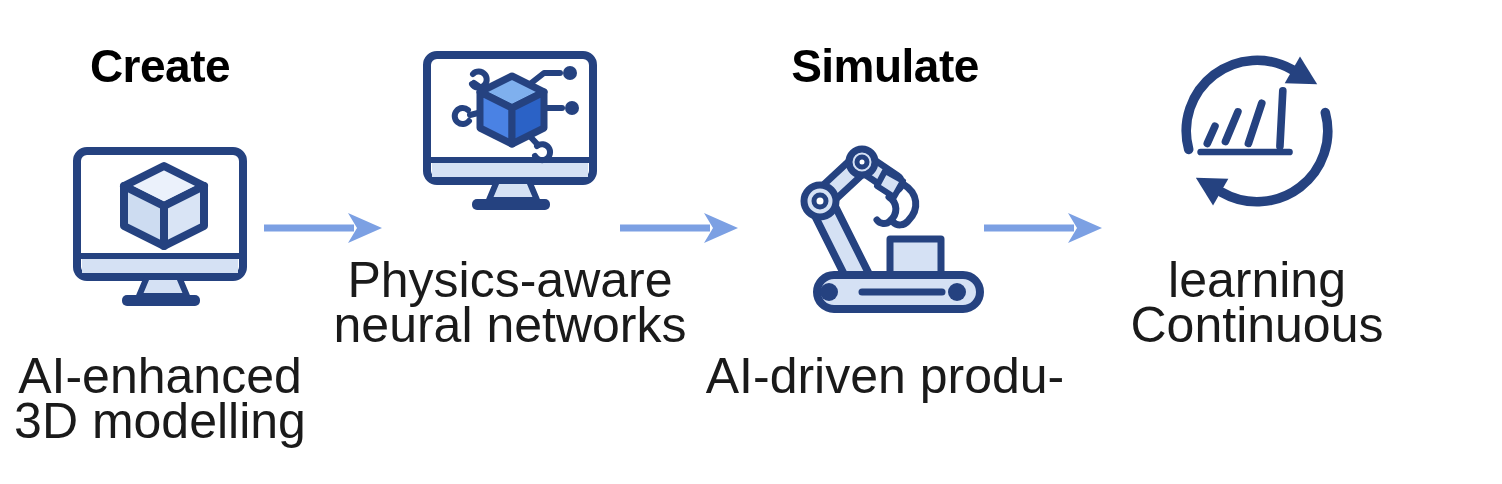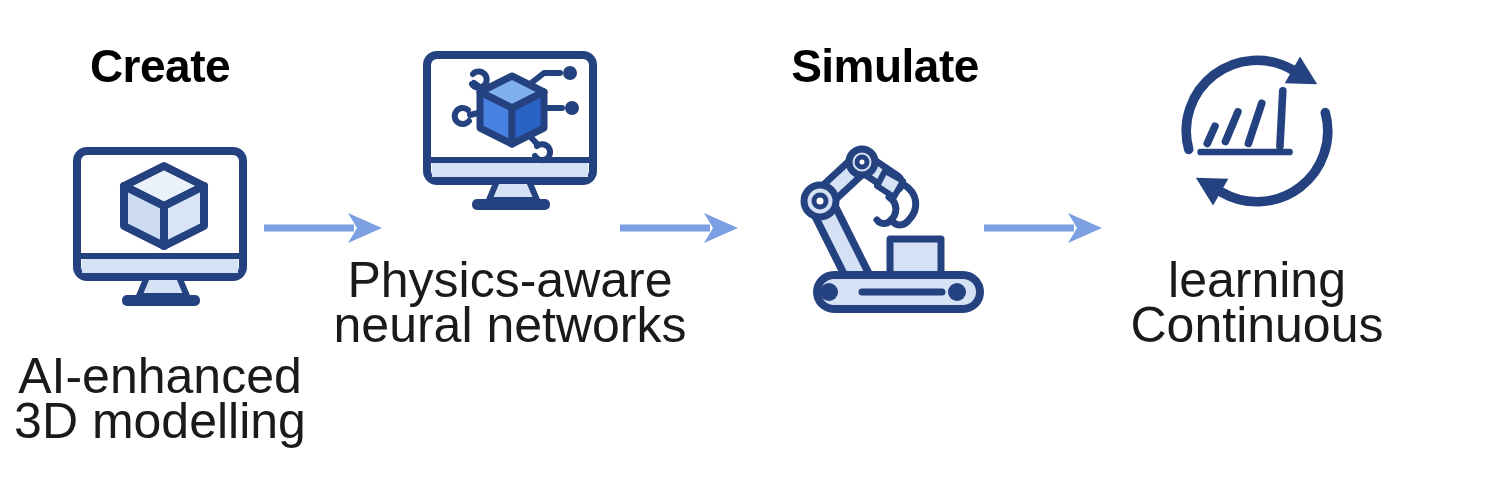--- a/index.html
+++ b/index.html
@@ -126,20 +126,21 @@
         <circle class="navyfill" cx="172" cy="153" r="9"></circle>
         <line class="navy rj" x1="77" y1="153" x2="157" y2="153" stroke-width="7"></line>
 
         <circle class="litefill navy" cx="35" cy="62" r="16" stroke-width="7"></circle>
         <circle class="whitefill navy" cx="35" cy="62" r="6" stroke-width="5"></circle>
         <circle class="litefill navy" cx="77" cy="23" r="13" stroke-width="7"></circle>
         <circle class="whitefill navy" cx="77" cy="23" r="5" stroke-width="5"></circle>
       </svg>
     </div>
     <p class="caption">
+      <span>AI-driven produ-</span>
     </p>
   </section>
 
   <section class="stage s4">
     <div class="icon-box">
       <svg width="172" height="172" viewBox="0 0 180 180">
 
         <path class="nofill navy rj" d="M18.5,109.2 A74,74 0 0 1 127,25.9" stroke-width="10"></path>
         <polygon class="navyfill" points="153,41 135,12.1 119,39.9"></polygon>
         <path class="nofill navy rj" d="M161.5,70.8 A74,74 0 0 1 53,154.1" stroke-width="10"></path>

